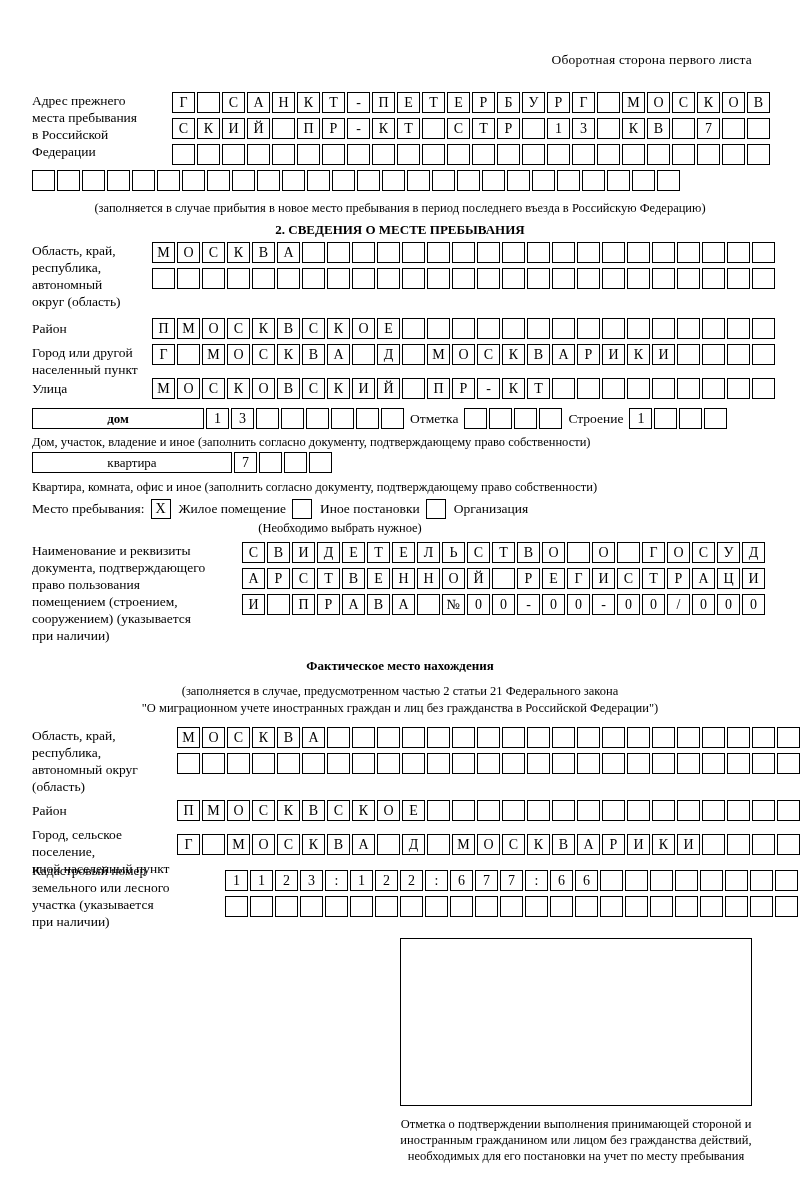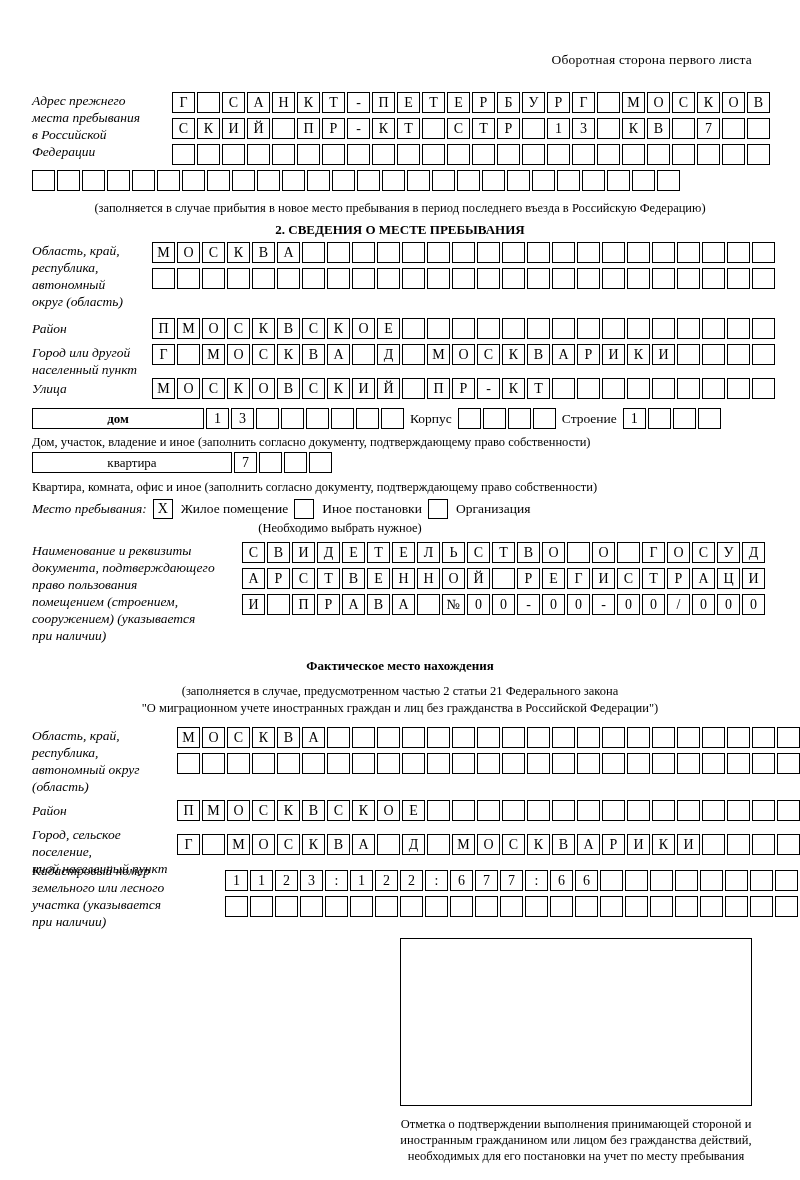--- a/index.html
+++ b/index.html
@@ -27,21 +27,20 @@
     position: absolute;
     right: 48px;
     top: 22px;
     font-size: 13.5px;
     letter-spacing: .2px;
   }
   .label {
     font-size: 13.5px;
     line-height: 17px;
     white-space: pre-line;
-    font-style: italic;
   }
   .row {
     position: absolute;
     display: flex;
     align-items: flex-start;
   }
   
   .boxes {
     display: flex;
   }
@@ -394,21 +393,21 @@
     <div class="boxes" id="s2house">
         <div class="bx">1</div>
         <div class="bx">3</div>
         <div class="bx"></div>
         <div class="bx"></div>
         <div class="bx"></div>
         <div class="bx"></div>
         <div class="bx"></div>
         <div class="bx"></div>
       </div>
-    <div class="inline-lbl">Корпус</div>
+    <div class="inline-lbl">Отметка</div>
     <div class="boxes" id="s2korp">
         <div class="bx"></div>
         <div class="bx"></div>
         <div class="bx"></div>
         <div class="bx"></div>
       </div>
     <div class="inline-lbl">Строение</div>
     <div class="boxes" id="s2str">
         <div class="bx">1</div>
         <div class="bx"></div>

